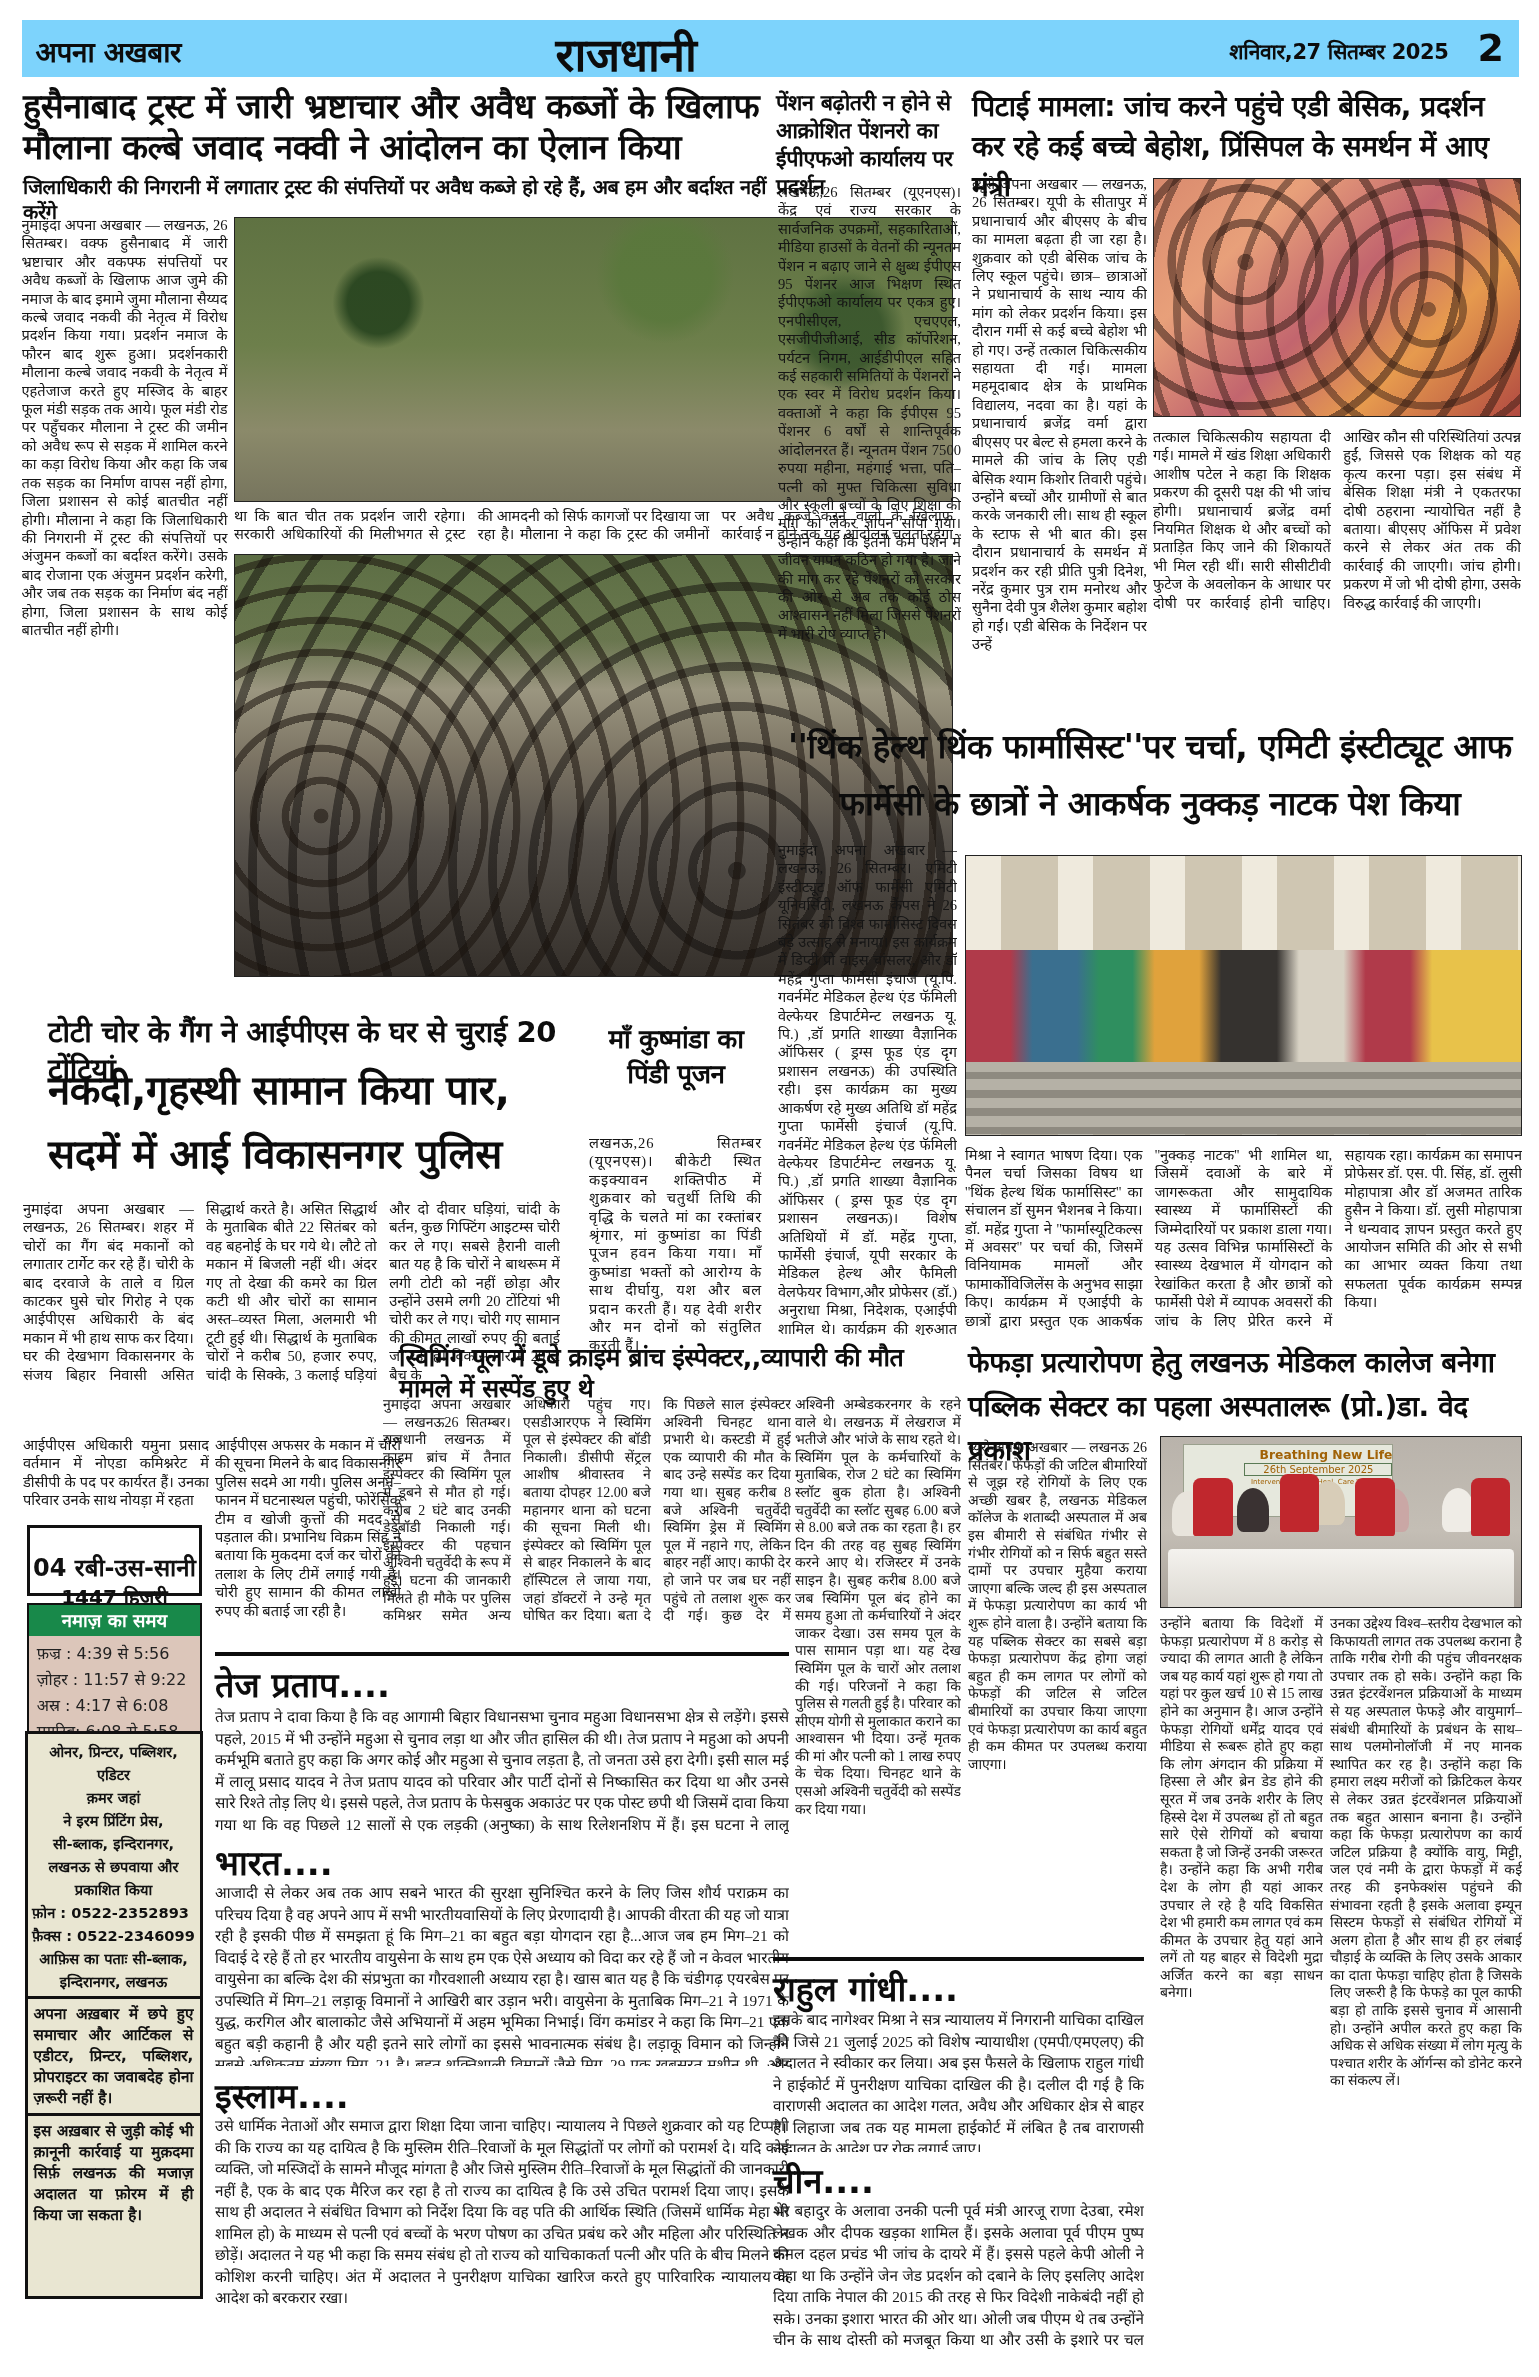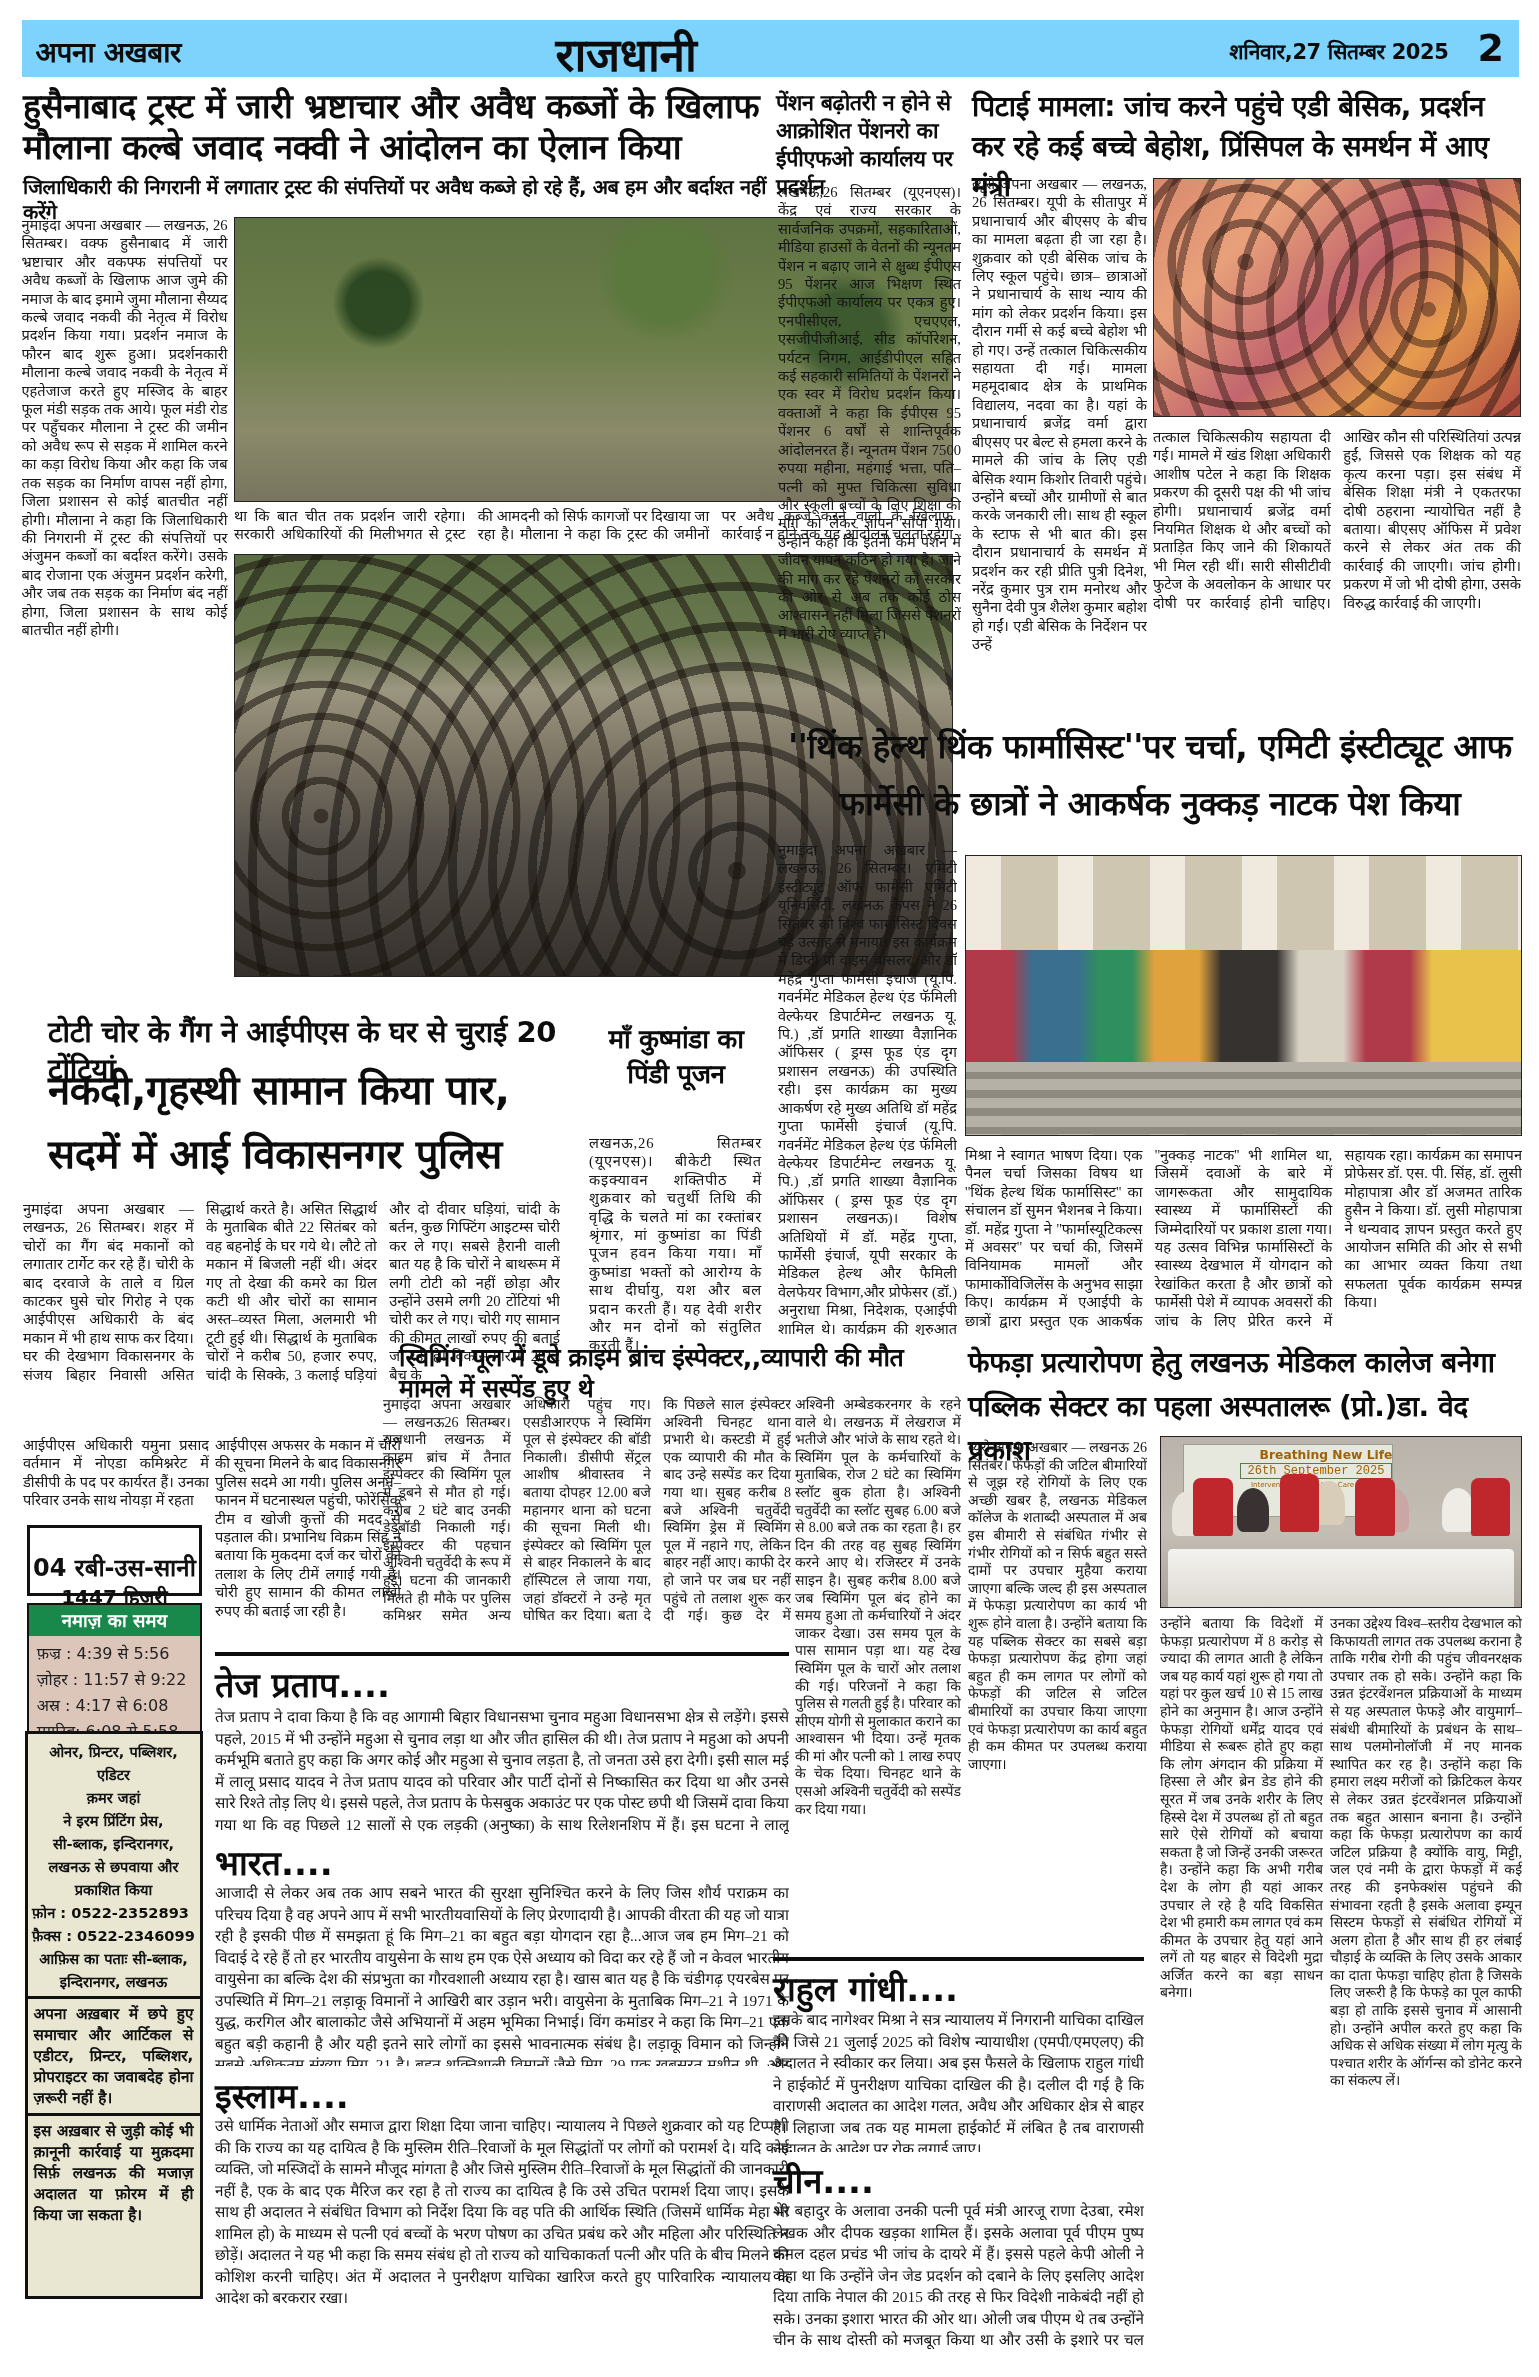--- a/index.html
+++ b/index.html
@@ -103,21 +103,21 @@
   <div class="abs bodytxt" style="left:773px;top:2009px;width:371px;height:143px;font-size:15.3px;line-height:21.5px;">इसके बाद नागेश्वर मिश्रा ने सत्र न्यायालय में निगरानी याचिका दाखिल की जिसे 21 जुलाई 2025 को विशेष न्यायाधीश (एमपी/एमएलए) की अदालत ने स्वीकार कर लिया। अब इस फैसले के खिलाफ राहुल गांधी ने हाईकोर्ट में पुनरीक्षण याचिका दाखिल की है। दलील दी गई है कि वाराणसी अदालत का आदेश गलत, अवैध और अधिकार क्षेत्र से बाहर है। लिहाजा जब तक यह मामला हाईकोर्ट में लंबित है तब वाराणसी अदालत के आदेश पर रोक लगाई जाए।</div>
 
   <div class="abs sechead" style="left:773px;top:2157px;width:230px;">चीन....</div>
   <div class="abs bodytxt" style="left:773px;top:2200px;width:371px;height:150px;font-size:15.3px;line-height:21.5px;">शेर बहादुर के अलावा उनकी पत्नी पूर्व मंत्री आरजू राणा देउबा, रमेश लेखक और दीपक खड़का शामिल हैं। इसके अलावा पूर्व पीएम पुष्प कमल दहल प्रचंड भी जांच के दायरे में हैं। इससे पहले केपी ओली ने कहा था कि उन्होंने जेन जेड प्रदर्शन को दबाने के लिए इसलिए आदेश दिया ताकि नेपाल की 2015 की तरह से फिर विदेशी नाकेबंदी नहीं हो सके। उनका इशारा भारत की ओर था। ओली जब पीएम थे तब उन्होंने चीन के साथ दोस्ती को मजबूत किया था और उसी के इशारे पर चल रहे थे। ओली की सरकार पर भ्रष्टाचार के गंभीर आरोप लगे थे।</div>
 
   <div class="abs hl" style="left:968px;top:1341px;width:554px;font-size:28px;line-height:44px;font-weight:800;">फेफड़ा प्रत्यारोपण हेतु लखनऊ मेडिकल कालेज बनेगा पब्लिक सेक्टर का पहला अस्पतालरू (प्रो.)डा. वेद प्रकाश</div>
   <div class="abs bodytxt small" style="left:968px;top:1439px;width:179px;height:517px;">ब्यूरो अपना अखबार — लखनऊ 26 सितंबर। फेफड़ों की जटिल बीमारियों से जूझ रहे रोगियों के लिए एक अच्छी खबर है, लखनऊ मेडिकल कॉलेज के शताब्दी अस्पताल में अब इस बीमारी से संबंधित गंभीर से गंभीर रोगियों को न सिर्फ बहुत सस्ते दामों पर उपचार मुहैया कराया जाएगा बल्कि जल्द ही इस अस्पताल में फेफड़ा प्रत्यारोपण का कार्य भी शुरू होने वाला है। उन्होंने बताया कि यह पब्लिक सेक्टर का सबसे बड़ा फेफड़ा प्रत्यारोपण केंद्र होगा जहां बहुत ही कम लागत पर लोगों को फेफड़ों की जटिल से जटिल बीमारियों का उपचार किया जाएगा एवं फेफड़ा प्रत्यारोपण का कार्य बहुत ही कम कीमत पर उपलब्ध कराया जाएगा।</div>
   <div class="abs photo ph-press" style="left:1160px;top:1436px;width:362px;height:172px;">
     <div class="banner">
       <div style="font-size:12.3px;font-weight:700;margin-top:3.1px;">Breathing New Life</div>
-      <div style="font-size:12px;margin-top:1.5px;border:0.8px solid #5a7a55;display:inline-block;padding:0 7px;font-family:Liberation Mono, monospace;">26th September 2025</div>
+      <div style="font-size:10px;margin-top:1.5px;border:0.8px solid #5a7a55;display:inline-block;padding:0 18px;">26th September 2025</div>
       <div style="font-size:7px;margin-top:1.5px;">Interventions That Heal, Care That Lasts</div>
     </div>
     <div class="person" style="left:3%;top:32%;background:#e8e4dc;"></div>
     <div class="person" style="left:21%;top:30%;background:#3a3232;"></div>
     <div class="person" style="left:42%;top:26%;background:#d8cdb8;"></div>
     <div class="person" style="left:60%;top:30%;background:#caa7a5;"></div>
     <div class="person" style="left:78%;top:30%;background:#efece6;"></div>
     <div class="chair" style="left:9%;top:24%;"></div>
     <div class="chair" style="left:33%;top:22%;"></div>
     <div class="chair" style="left:54%;top:24%;"></div>

